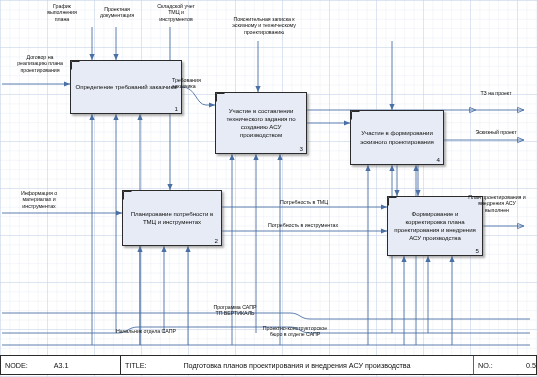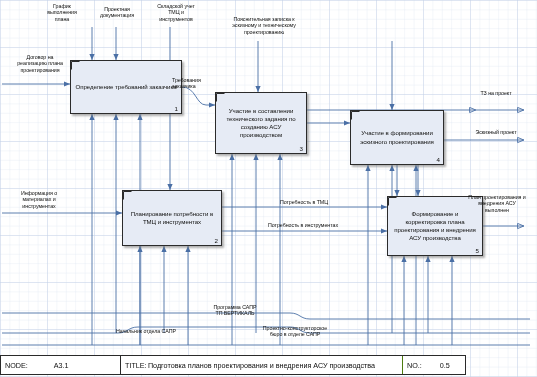--- a/index.html
+++ b/index.html
@@ -68,21 +68,21 @@
     text-align: center;
     white-space: pre-line;
     letter-spacing: -0.05px;
   }
   .lbl.left { text-align: left; }
   
   #footer {
     position: absolute;
     left: 0;
     top: 355px;
-    width: 466px;
+    width: 537px;
     height: 20px;
     box-sizing: border-box;
     border: 1px solid #2a2a2a;
     background: #ffffff;
     display: flex;
     align-items: stretch;
     font-size: 7.2px;
     color: #0d0d0d;
   }
   #footer .cell {
@@ -104,20 +104,21 @@
   }
   #footer .cell.title .tval {
     position: absolute;
     left: 0; right: 0;
     text-align: center;
   }
   #footer .cell.no {
     width: 62px;
     padding-left: 4px;
     gap: 18px;
+    justify-content: space-between;
   }
 </style>
 </head>
 <body>
 
 <div id="canvas">
 
   <svg id="gridlayer" viewBox="0 0 537 377">
     <defs>
       <pattern id="smallgrid" width="9.4" height="9.4" patternUnits="userSpaceOnUse">

